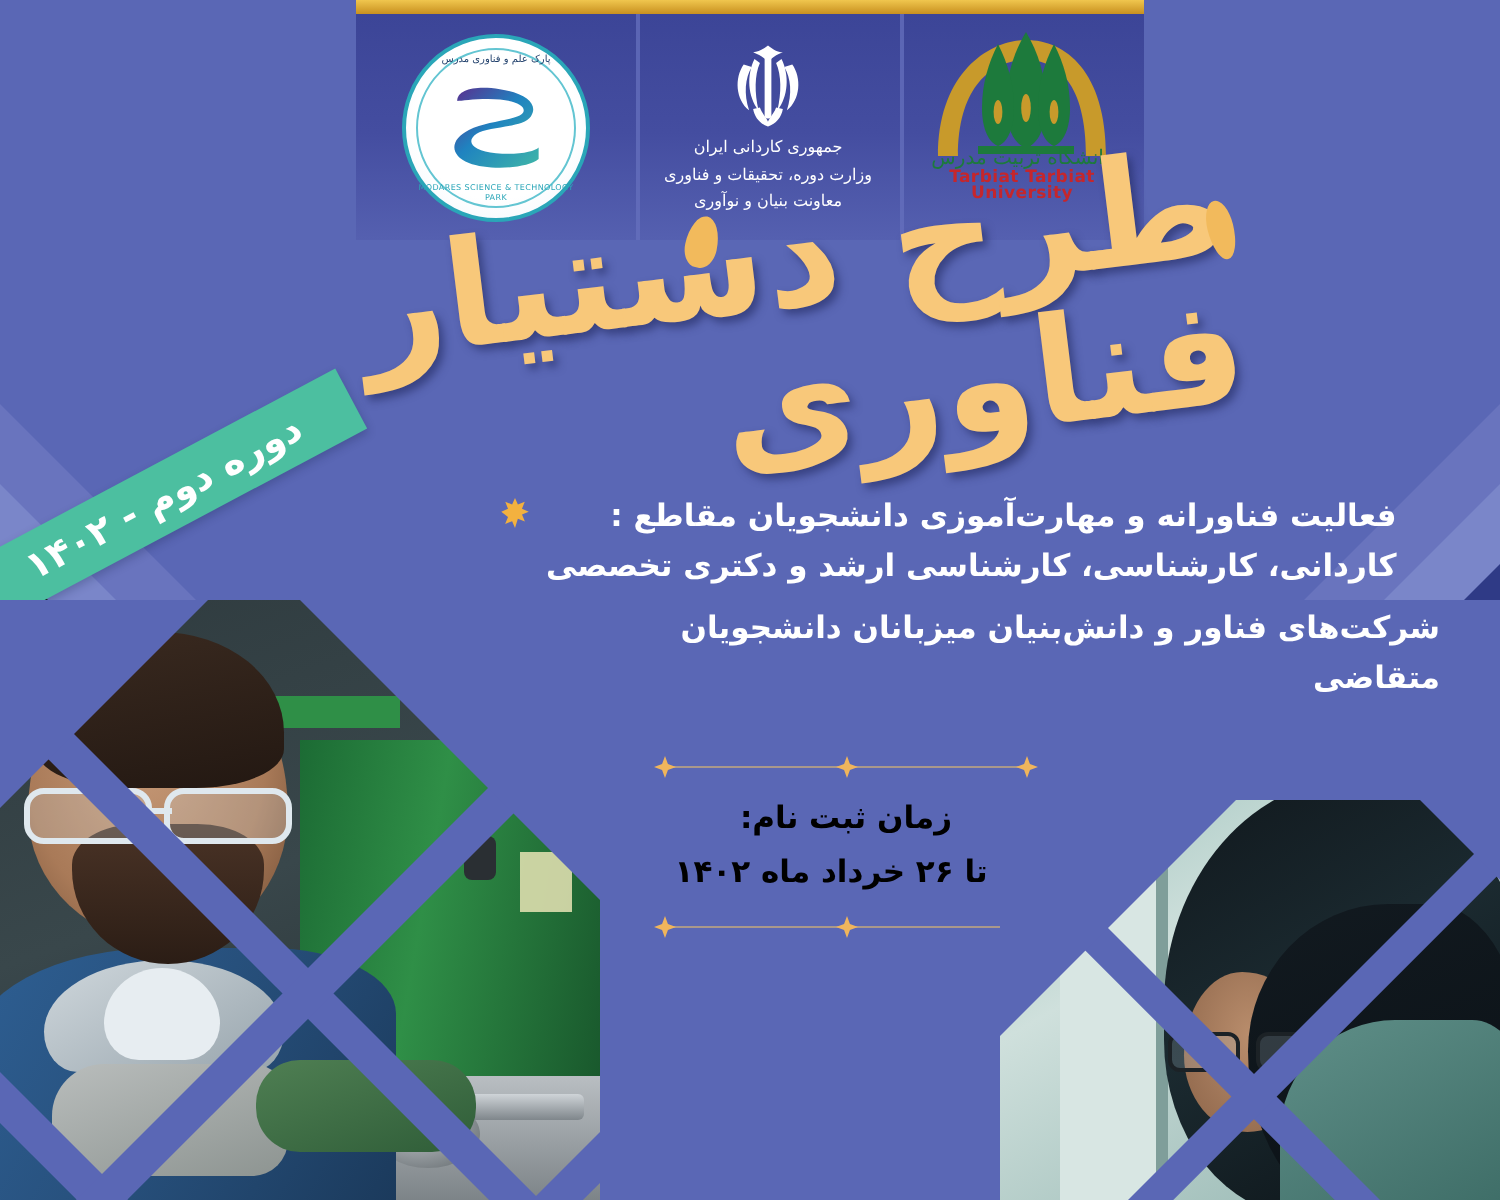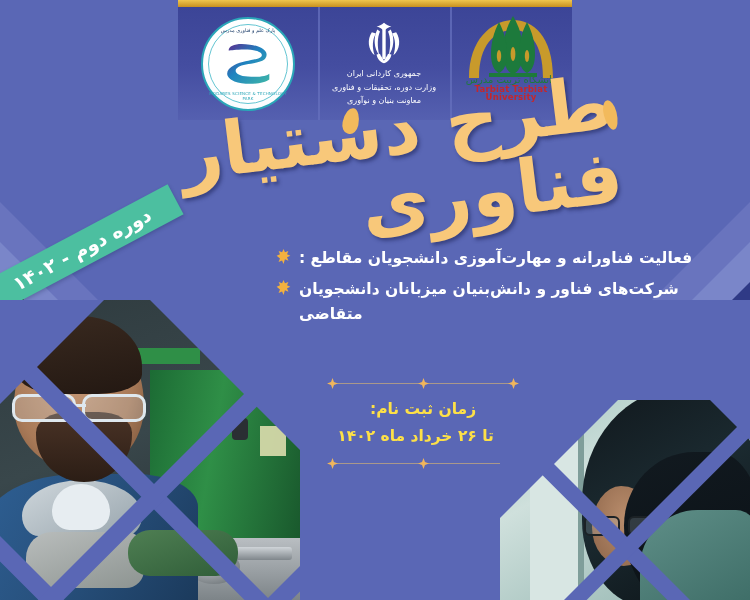--- a/index.html
+++ b/index.html
@@ -85,35 +85,35 @@
   
   .coursebanner{
     position:absolute;left:-24px;top:232px;width:212px;height:34px;
     background:#4cbfa0;display:flex;align-items:center;justify-content:center;
     transform:rotate(-28deg);transform-origin:50% 50%;
     box-shadow:0 2px 4px rgba(20,30,70,.25);
   }
   .coursebanner span{color:#fff;font-size:19px;font-weight:bold;white-space:nowrap;}
 
   
-  .bullets{position:absolute;right:4px;top:246px;width:470px;text-align:left;}
+  .bullets{position:absolute;right:30px;top:246px;width:470px;text-align:right;}
   .brow{display:flex;align-items:flex-start;justify-content:flex-end;gap:8px;margin-bottom:6px;}
   .btext{color:#ffffff;font-size:15.5px;font-weight:bold;line-height:1.62;}
   .btext .l2{display:block;}
   .star{flex:0 0 auto;margin-top:3px;}
   .star svg{width:15px;height:15px;display:block;}
 
   
   .regblock{position:absolute;right:222px;top:378px;width:210px;text-align:center;}
   .divider{position:relative;height:11px;margin:0 auto;width:200px;}
   .divider .line{position:absolute;top:5px;left:10px;right:10px;height:1px;background:#b7a184;opacity:.85;}
   .divider .orn{position:absolute;top:0;width:11px;height:11px;}
   .divider .orn.l{left:4px;} .divider .orn.c{left:50%;margin-left:-5.5px;} .divider .orn.r{right:4px;}
   .divider .orn svg{width:11px;height:11px;display:block;}
-  .regtext{color:#fde047;font-size:15.5px;font-weight:bold;line-height:1.75;padding:7px 0 8px;}
+  .regtext{color:#000000;font-size:15.5px;font-weight:bold;line-height:1.75;padding:7px 0 8px;}
   .regtext .d2{display:block;}
 
   
   .photo{position:absolute;overflow:hidden;}
   .photoL{left:0;bottom:0;width:300px;height:300px;}
   .photoR{right:0;bottom:0;width:250px;height:200px;}
 
   .ph-bg{position:absolute;inset:0;}
   .ph-overlay{position:absolute;inset:0;pointer-events:none;}
   .xband{position:absolute;background:#5a67b5;transform-origin:0 0;}
@@ -281,20 +281,21 @@
 
   <div class="coursebanner">
     <span>دوره دوم - ۱۴۰۲</span>
   </div>
 
   <div class="bullets">
 
     <div class="brow">
       <div class="btext">
         <span>فعالیت فناورانه و مهارت‌آموزی دانشجویان مقاطع :</span>
+        <span class="l2">کاردانی، کارشناسی، کارشناسی ارشد و دکتری تخصصی</span>
       </div>
       <span class="star">
         <svg viewBox="0 0 24 24">
             <path fill="#f3b13f" d="M12 0l2.3 5.2L19.8 3l-2.2 5.5L23 10.9l-5.4 2.3 2.3 5.5-5.6-2.2L12 24l-2.3-5.5-5.6 2.2 2.3-5.5L1 10.9l5.4-2.4L4.2 3l5.5 2.2z"></path>
           </svg>
       </span>
     </div>
 
     <div class="brow" style="">
       <div class="btext">

